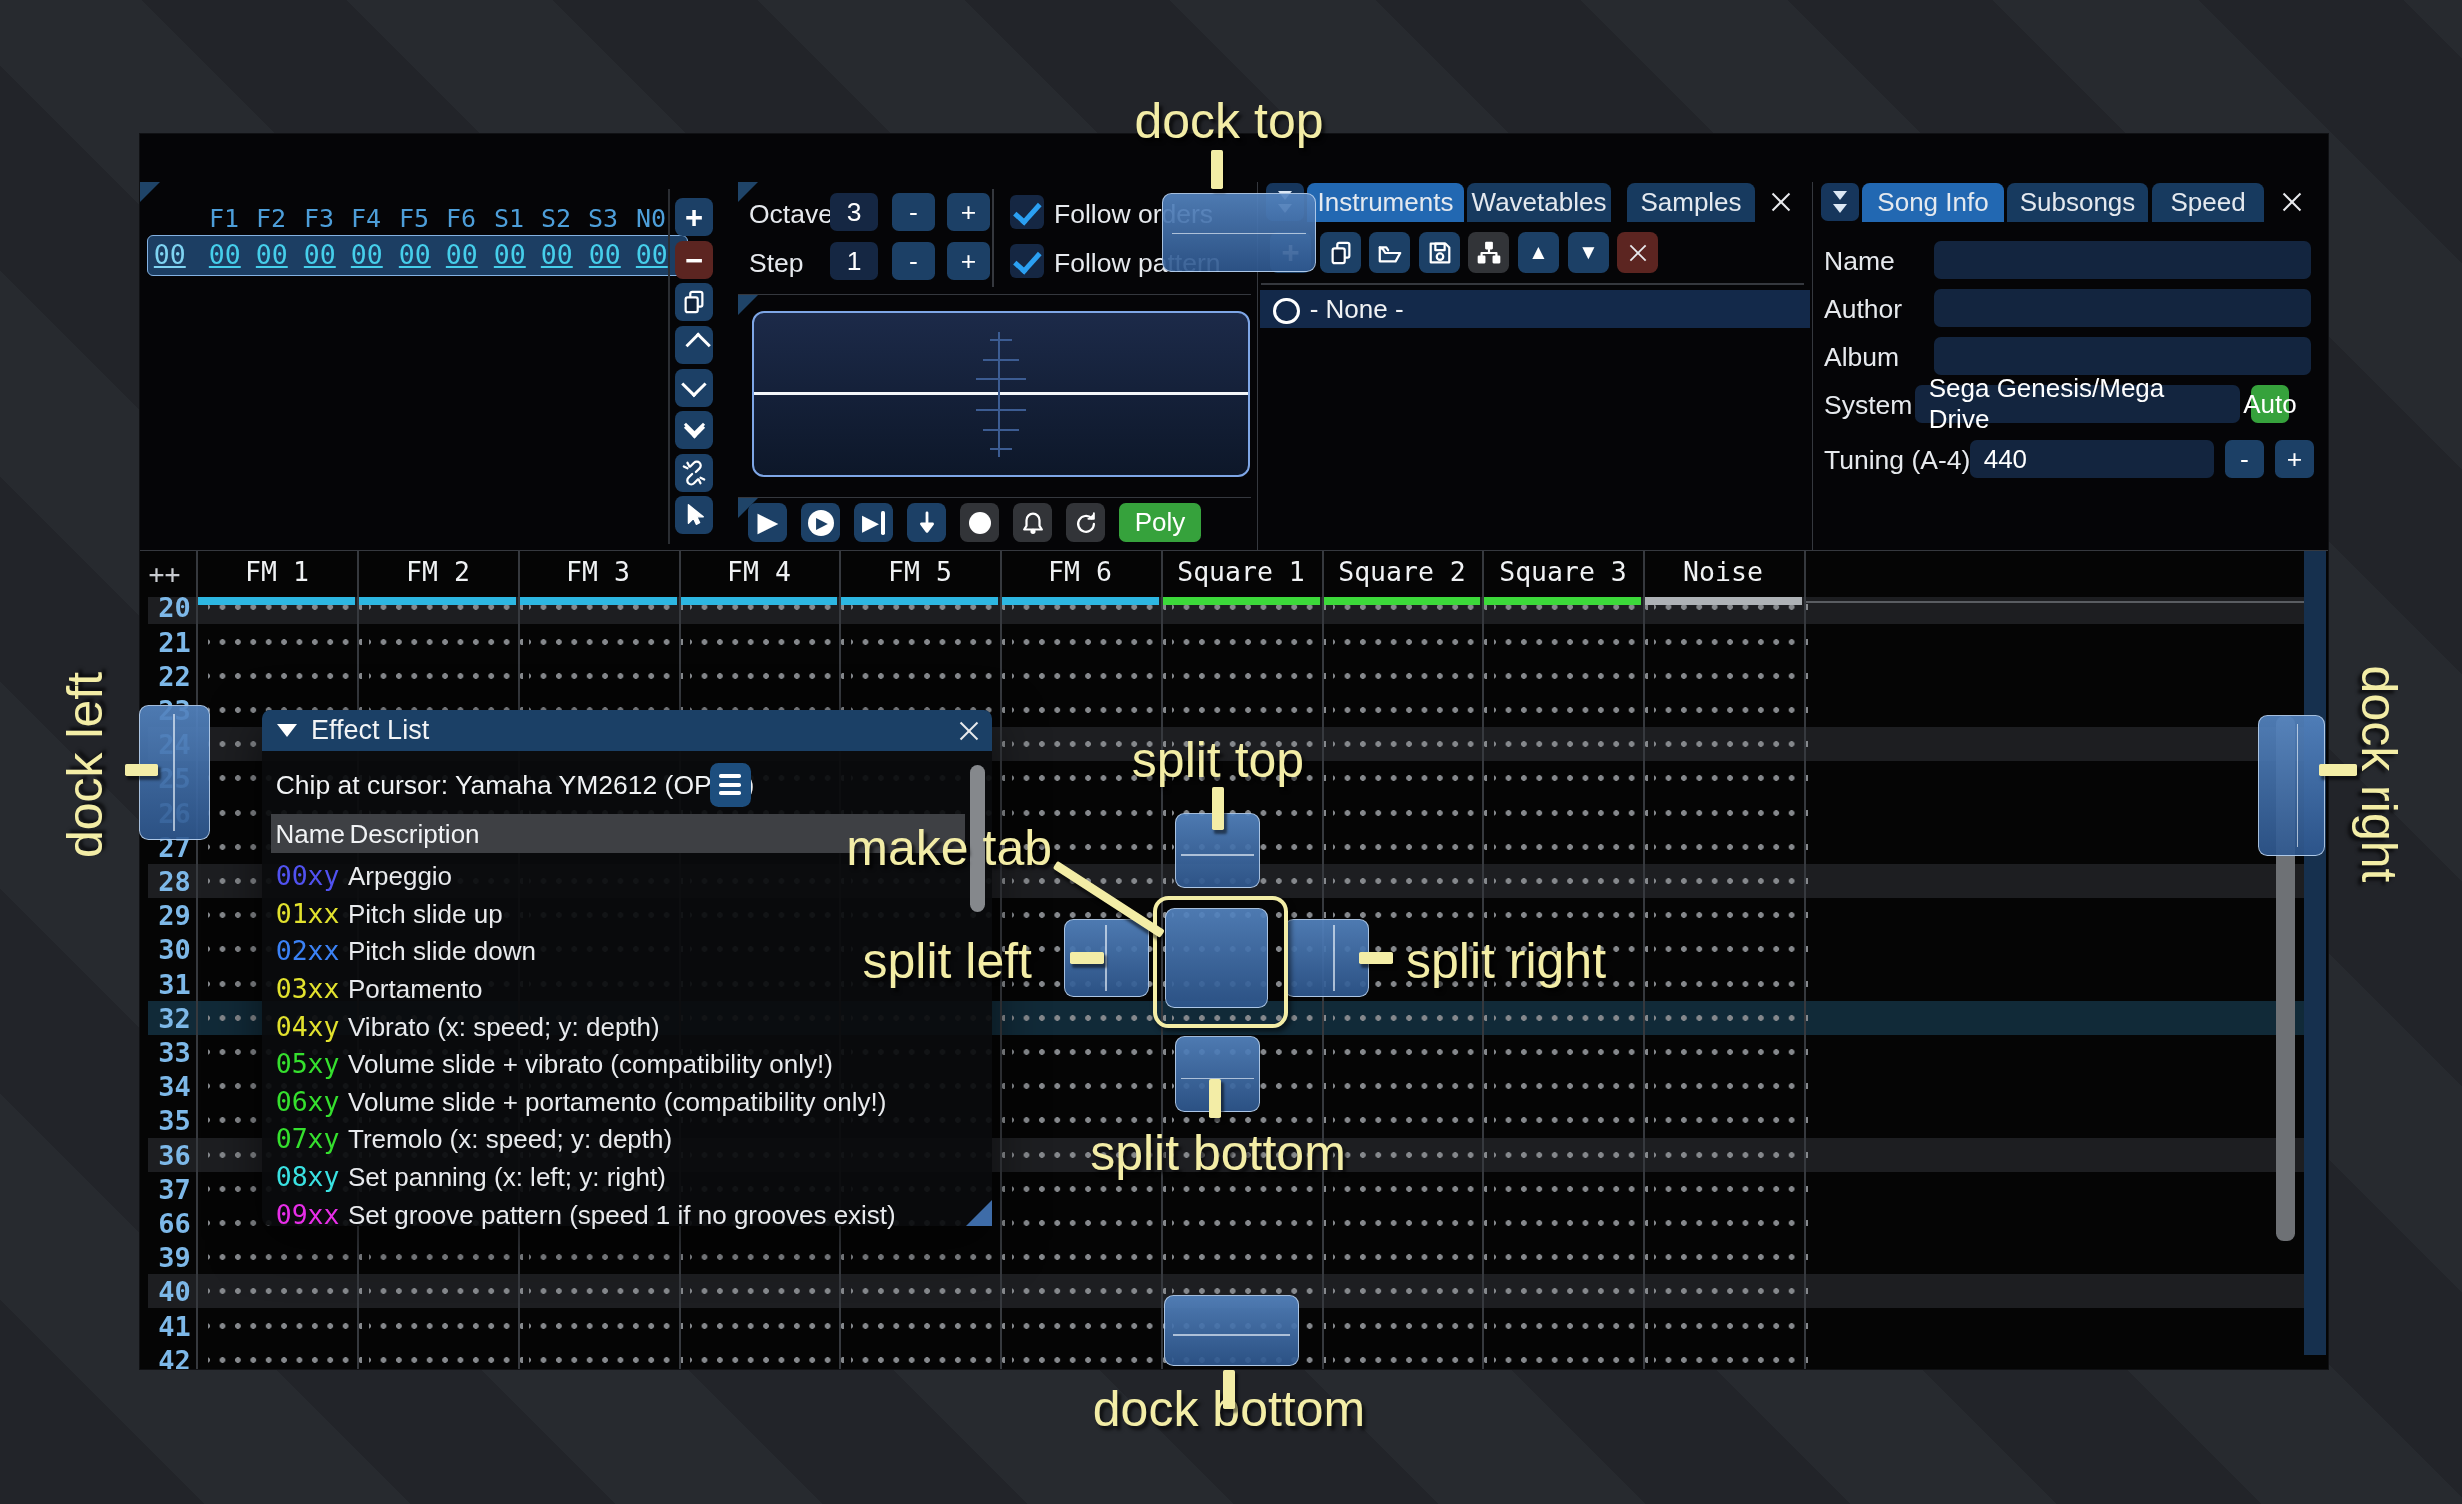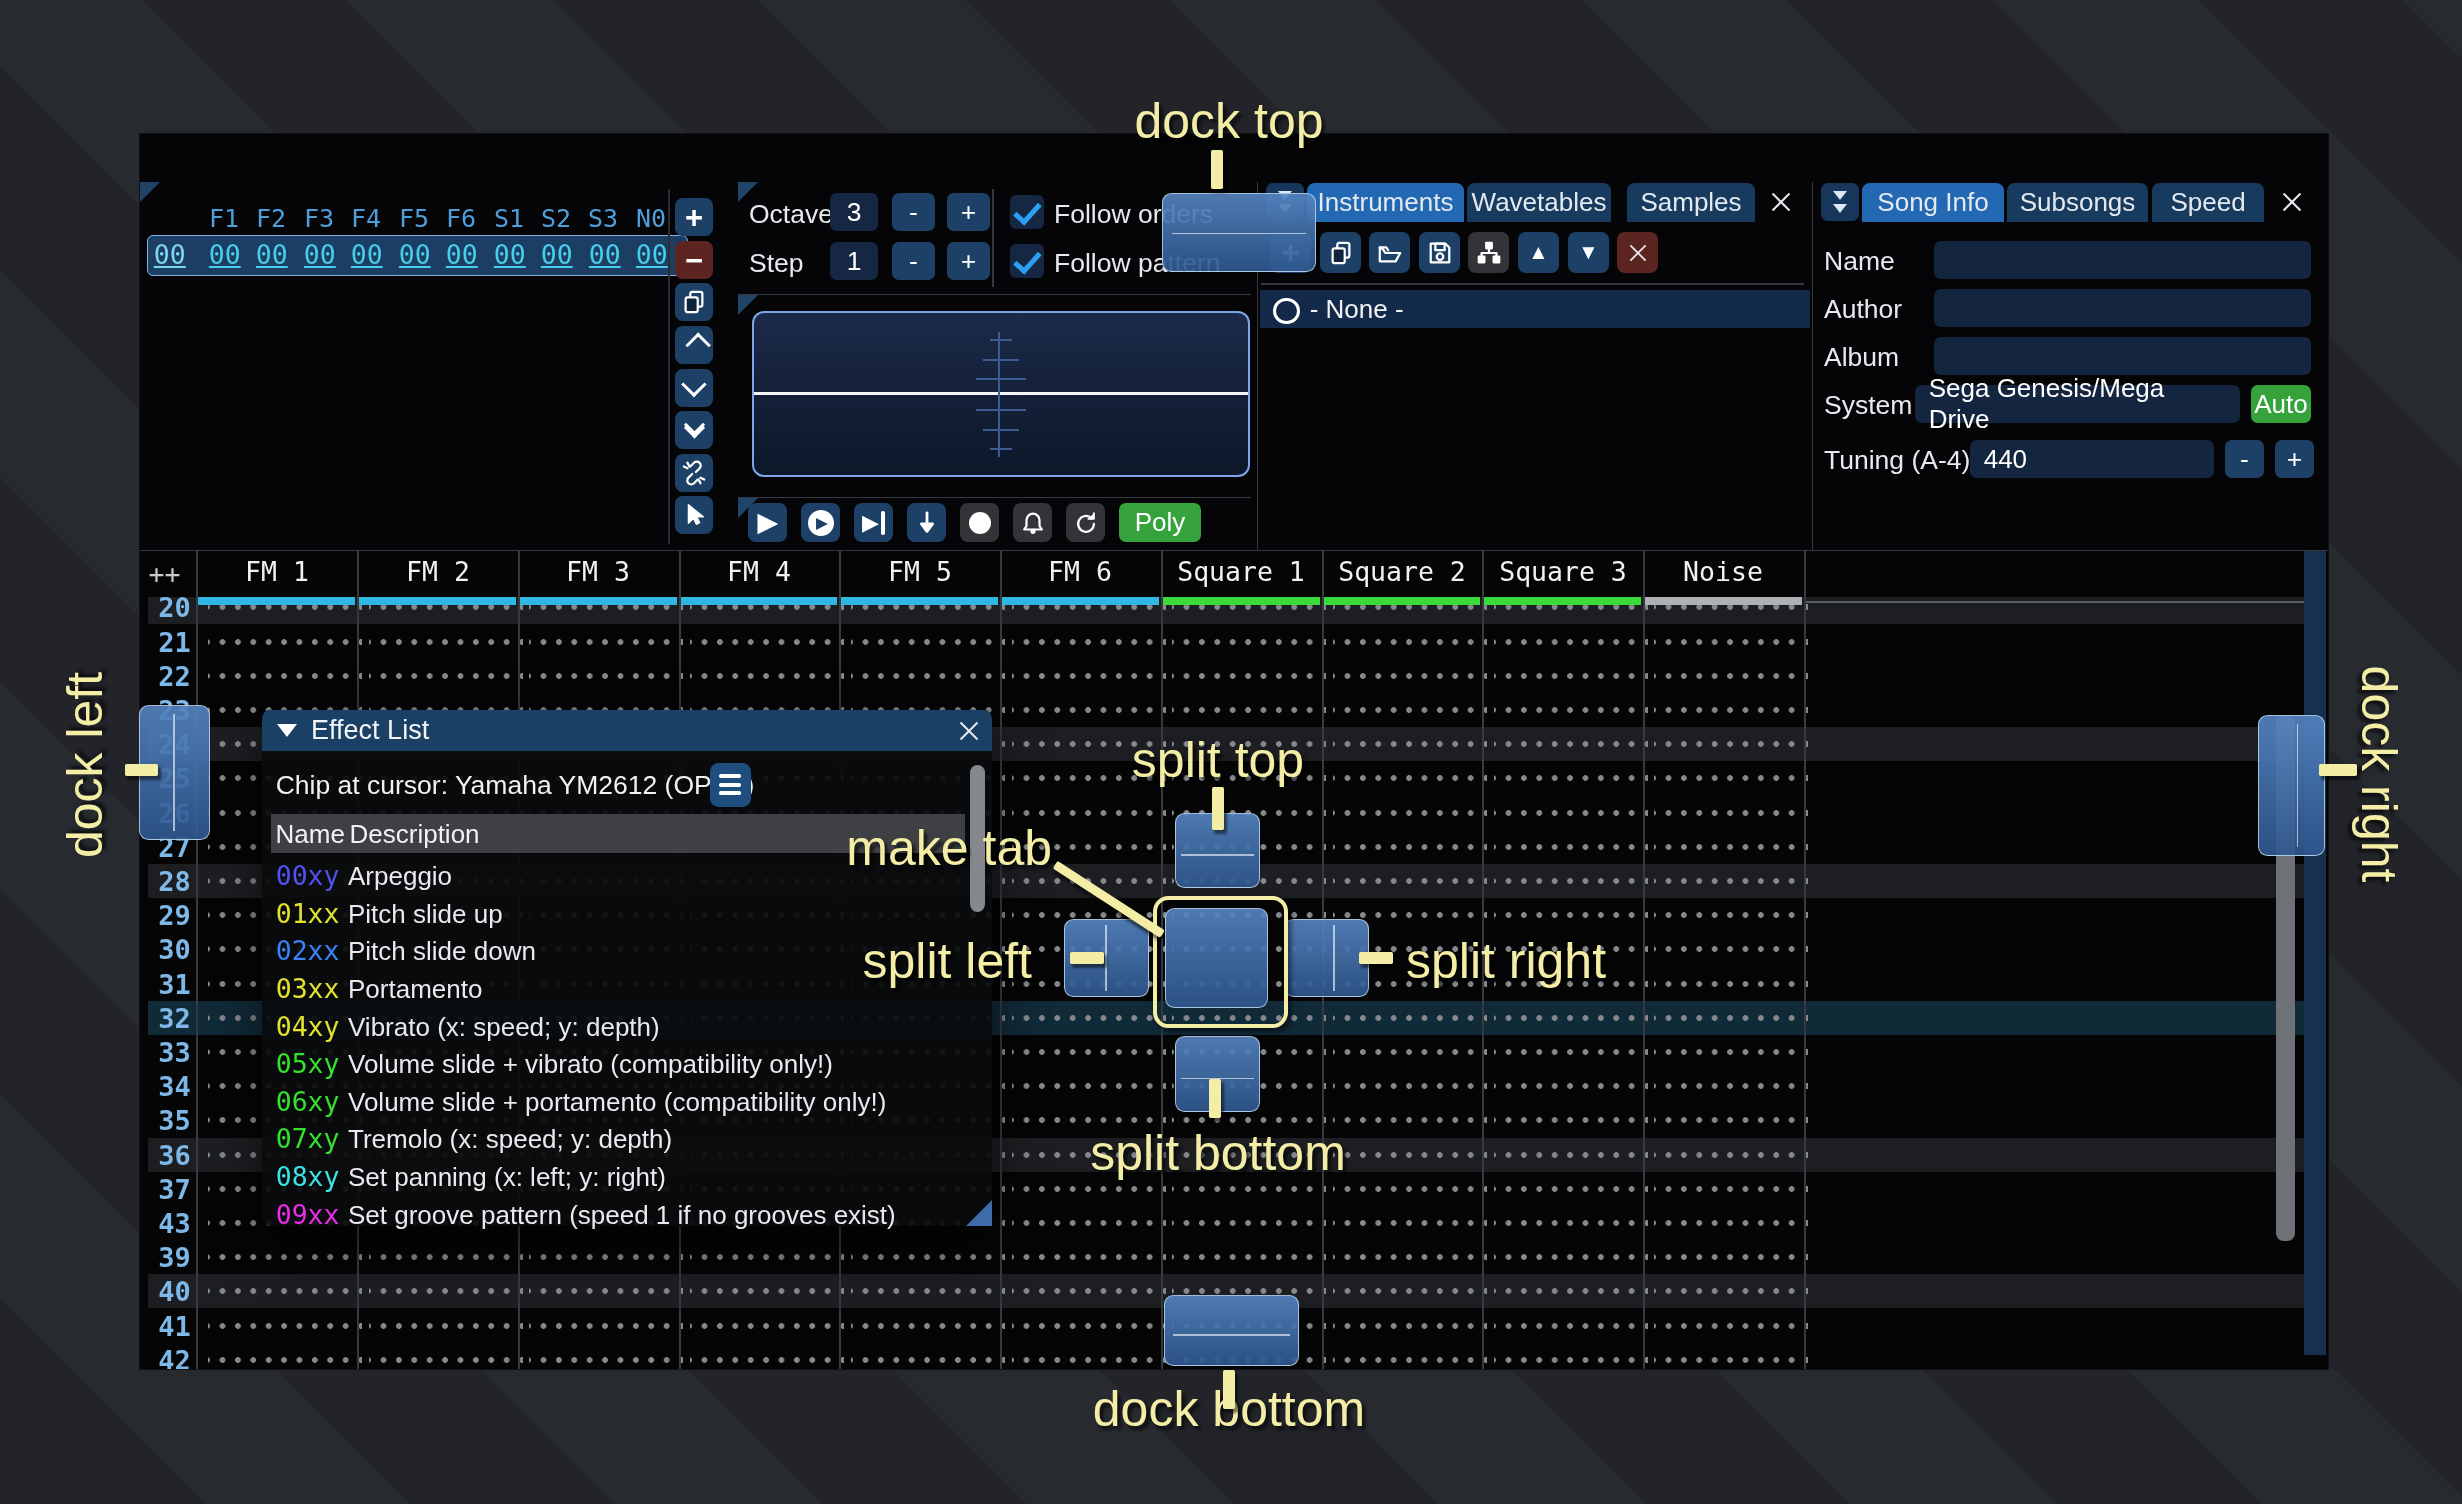--- a/index.html
+++ b/index.html
@@ -314,21 +314,21 @@
           <div class="xbars"></div>
         </div>
       <span class="lbl" style="left:11px;top:64px;">Name</span>
       <div class="tinput" style="left:121px;top:59px;width:377px;"></div>
       <span class="lbl" style="left:11px;top:112px;">Author</span>
       <div class="tinput" style="left:121px;top:107px;width:377px;"></div>
       <span class="lbl" style="left:11px;top:160px;">Album</span>
       <div class="tinput" style="left:121px;top:155px;width:377px;"></div>
       <span class="lbl" style="left:11px;top:208px;">System</span>
       <div class="tinput" style="left:102px;top:203px;width:325px;">Sega Genesis/Mega Drive</div>
-      <div class="greenbtn" style="left:438px;top:203px;width:60px;height:38px;">Auto</div>
+      <div class="greenbtn" style="left:438px;top:203px;width:38px;height:38px;">Auto</div>
       <span class="lbl" style="left:11px;top:263px;">Tuning (A-4)</span>
       <div class="tinput" style="left:157px;top:258px;width:244px;">440</div>
       <div class="valbox" style="left:412px;top:258px;width:39px;height:38px;background:#1c4066;">-</div>
       <div class="valbox" style="left:462px;top:258px;width:39px;height:38px;background:#1c4066;">+</div>
     </div>
 
     <div id="pattern">
       <div id="pattern-rows">
           <div class="prow h4" style="top: 39px;">
             <div class="rownum mono">20</div>
@@ -558,21 +558,21 @@
             <div class="pcell" style="left: 381px; width: 154px;"></div>
             <div class="pcell" style="left: 542px; width: 154px;"></div>
             <div class="pcell" style="left: 703px; width: 154px;"></div>
             <div class="pcell" style="left: 864px; width: 154px;"></div>
             <div class="pcell" style="left: 1024px; width: 154px;"></div>
             <div class="pcell" style="left: 1185px; width: 154px;"></div>
             <div class="pcell" style="left: 1346px; width: 154px;"></div>
             <div class="pcell" style="left: 1506px; width: 154px;"></div>
           </div>
           <div class="prow" style="top: 655px;">
-            <div class="rownum mono">43</div>
+            <div class="rownum mono">66</div>
             <div class="pcell" style="left: 60px; width: 154px;"></div>
             <div class="pcell" style="left: 221px; width: 154px;"></div>
             <div class="pcell" style="left: 381px; width: 154px;"></div>
             <div class="pcell" style="left: 542px; width: 154px;"></div>
             <div class="pcell" style="left: 703px; width: 154px;"></div>
             <div class="pcell" style="left: 864px; width: 154px;"></div>
             <div class="pcell" style="left: 1024px; width: 154px;"></div>
             <div class="pcell" style="left: 1185px; width: 154px;"></div>
             <div class="pcell" style="left: 1346px; width: 154px;"></div>
             <div class="pcell" style="left: 1506px; width: 154px;"></div>

